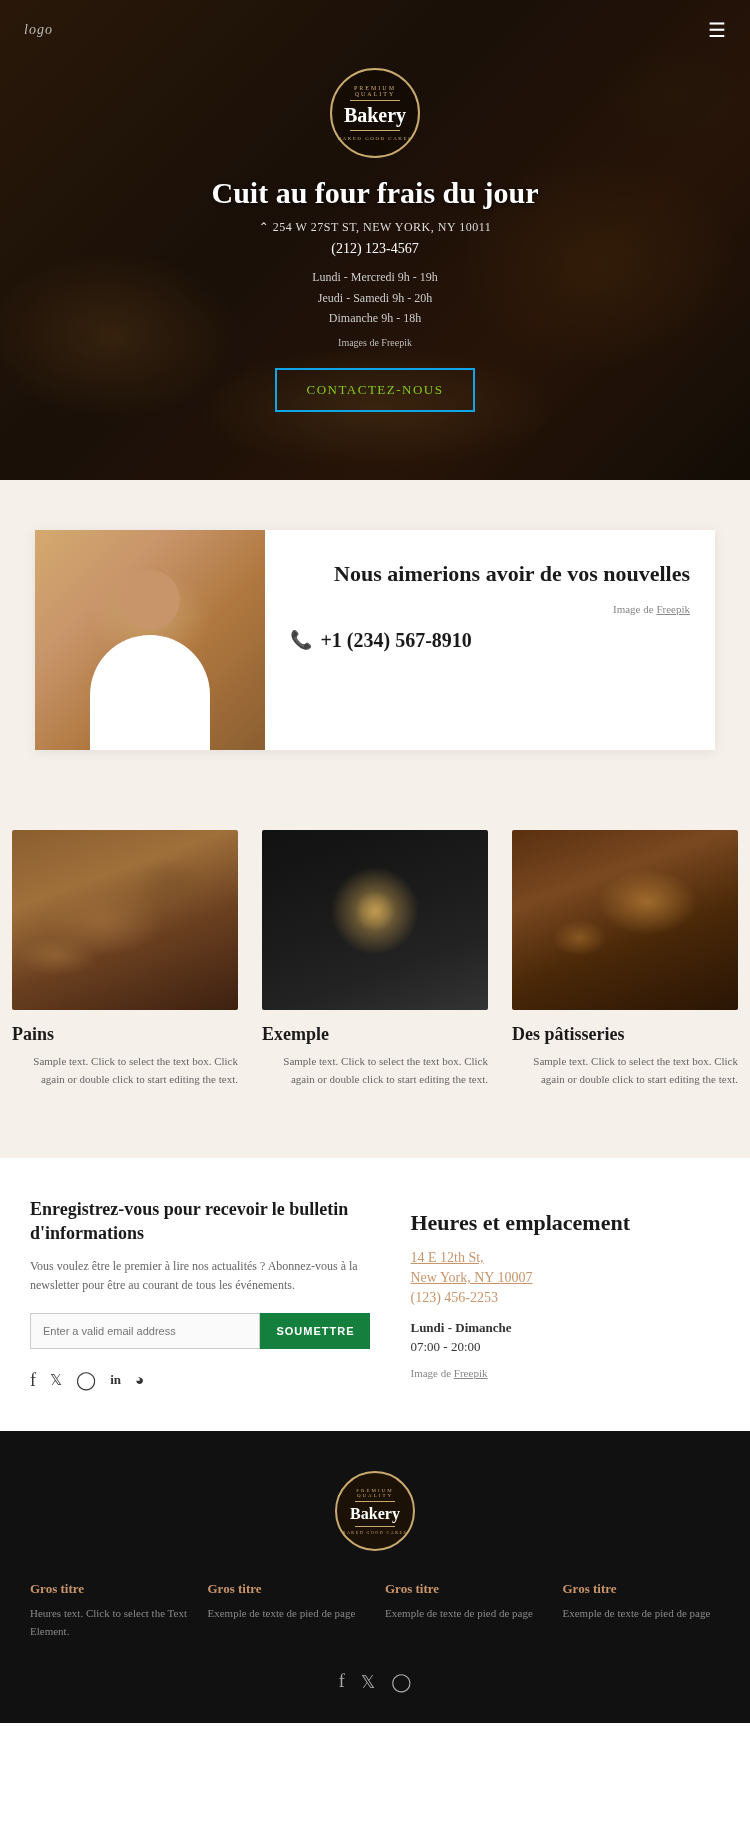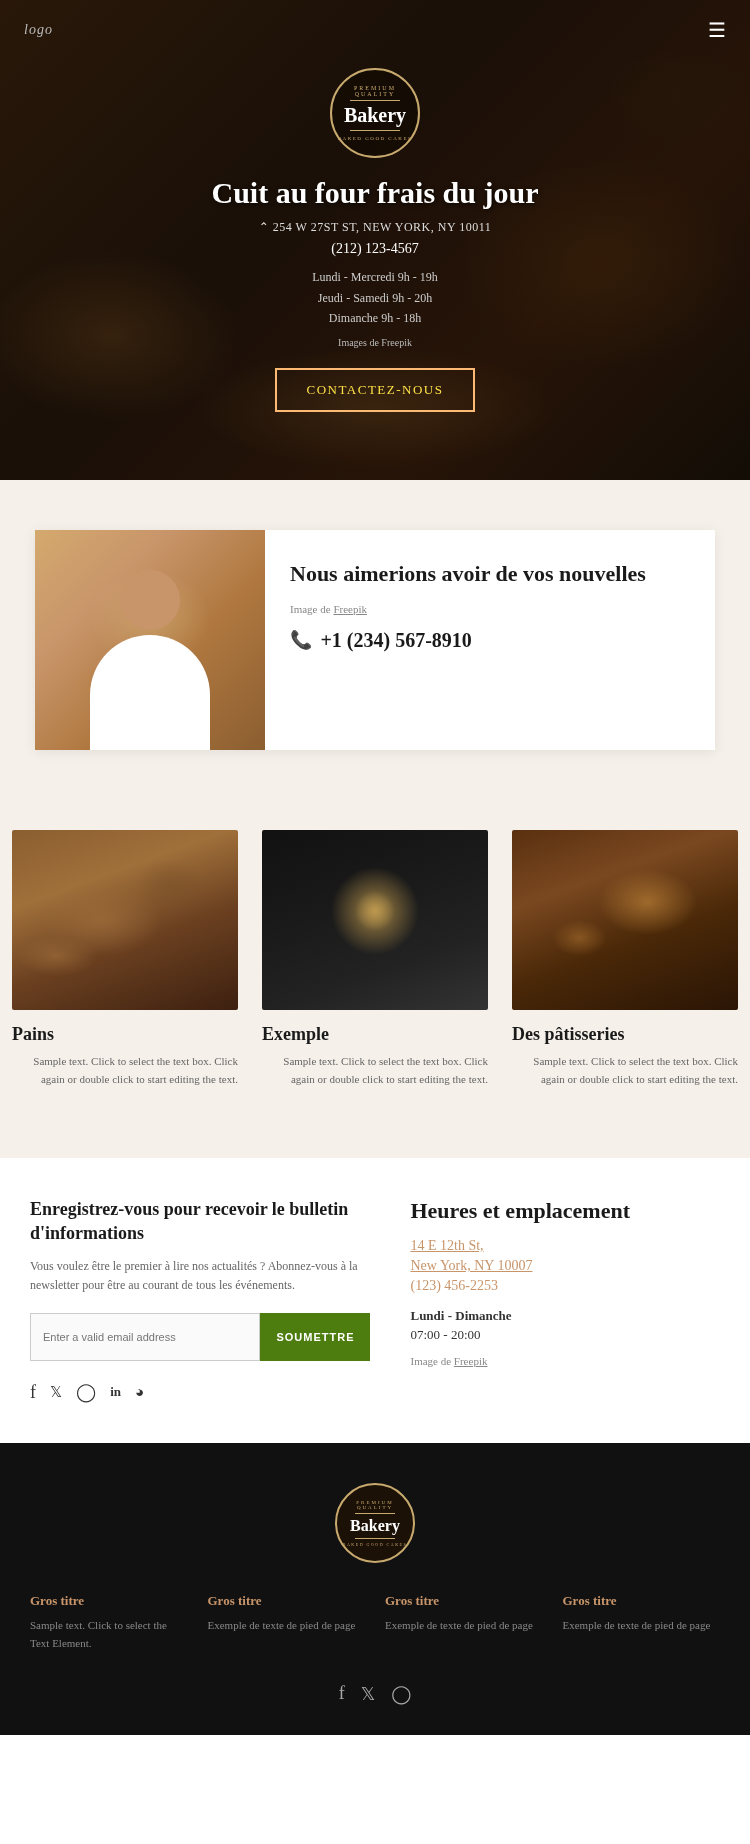--- a/index.html
+++ b/index.html
@@ -69,23 +69,23 @@
     .badge-main { font-size: 20px; color: #fff; font-weight: bold; font-family: Georgia, serif; }
     .badge-sub { font-size: 5px; color: #c8a96e; letter-spacing: 1.5px; text-transform: uppercase; margin-top: 2px; }
     .badge-line { width: 50px; height: 1px; background: #c8a96e; margin: 3px auto; }
 
     .hero-title { font-size: 30px; font-weight: bold; color: #fff; margin-bottom: 10px; text-shadow: 1px 1px 4px rgba(0,0,0,0.7); }
     .hero-address { font-size: 12px; color: #ddd; margin-bottom: 6px; letter-spacing: 0.5px; }
     .hero-phone { font-size: 14px; color: #fff; margin-bottom: 10px; }
     .hero-hours { font-size: 12px; color: #ccc; line-height: 1.7; margin-bottom: 8px; }
     .hero-freepik { font-size: 10px; color: #bbb; margin-bottom: 20px; }
     .hero-btn {
-      border: 2px solid #fdba74;
+      border: 2px solid #0ea5e9;
       background: transparent;
-      color: #fde047;
+      color: #84cc16;
       padding: 12px 30px;
       font-size: 13px;
       letter-spacing: 1.5px;
       text-transform: uppercase;
       cursor: pointer;
       font-family: Georgia, serif;
     }
 
     
     .about-section {
@@ -132,21 +132,21 @@
       margin: 20px auto 0;
       position: relative;
     }
     .baker-body {
       width: 120px; height: 120px;
       background: #fff;
       border-radius: 60px 60px 0 0;
       margin: 5px auto 0;
       position: relative;
     }
-    .about-text { padding: 30px 25px; flex: 1; }
+    .about-text { padding: 30px 25px; flex: 1; text-align: right; }
     .about-title { font-size: 22px; font-weight: bold; color: #1a1a1a; margin-bottom: 14px; line-height: 1.3; }
     .about-desc { font-size: 12px; color: #555; line-height: 1.7; margin-bottom: 12px; }
     .about-freepik { font-size: 11px; color: #888; margin-bottom: 14px; }
     .about-freepik a { color: #888; }
     .about-phone-row { display: flex; align-items: center; gap: 8px; }
     .phone-icon { font-size: 18px; color: #333; }
     .about-phone { font-size: 20px; font-weight: bold; color: #1a1a1a; }
 
     
     .products-section {
@@ -201,40 +201,41 @@
     .product-title { font-size: 18px; font-weight: bold; color: #1a1a1a; margin-bottom: 8px; }
     .product-desc { font-size: 11px; color: #666; line-height: 1.6; text-align: right; }
 
     
     .info-section {
       background: #fff;
       padding: 40px 30px 40px;
       display: flex;
       flex-direction: row;
       gap: 40px;
+      align-items: center;
     }
     .newsletter-col { flex: 1.1; }
     .location-col { flex: 1; }
     .section-title { font-size: 18px; font-weight: bold; color: #1a1a1a; margin-bottom: 12px; line-height: 1.3; }
     .section-desc { font-size: 12px; color: #666; line-height: 1.6; margin-bottom: 18px; }
     .email-row { display: flex; margin-bottom: 20px; }
     .email-input {
       flex: 1;
       border: 1px solid #ccc;
       padding: 10px 12px;
       font-size: 11px;
       color: #999;
       outline: none;
       background: #fafafa;
     }
     .submit-btn {
-      background: #4d7c0f;
+      background: #15803d;
       color: #fff;
       border: none;
-      padding: 18px 16px;
+      padding: 12px 16px;
       font-size: 11px;
       letter-spacing: 1px;
       text-transform: uppercase;
       cursor: pointer;
       font-weight: bold;
     }
     .social-icons { display: flex; gap: 14px; align-items: center; }
     .social-icon { font-size: 18px; color: #333; cursor: pointer; }
 
     .location-title { font-size: 22px; font-weight: bold; color: #1a1a1a; margin-bottom: 14px; }
@@ -390,21 +391,21 @@
   <div class="footer-badge">
     <span class="footer-badge-top">PREMIUM QUALITY</span>
     <div style="width:40px; height:1px; background:#c8a96e; margin:3px auto;"></div>
     <span class="footer-badge-main">Bakery</span>
     <div style="width:40px; height:1px; background:#c8a96e; margin:3px auto;"></div>
     <span class="footer-badge-sub">BAKED GOOD CAKES</span>
   </div>
   <div class="footer-cols">
     <div class="footer-col">
       <div class="footer-col-title">Gros titre</div>
-      <div class="footer-col-text">Sample text. Click to select the Text Element.</div>
+      <div class="footer-col-text">Heures text. Click to select the Text Element.</div>
     </div>
     <div class="footer-col">
       <div class="footer-col-title">Gros titre</div>
       <div class="footer-col-text">Exemple de texte de pied de page</div>
     </div>
     <div class="footer-col">
       <div class="footer-col-title">Gros titre</div>
       <div class="footer-col-text">Exemple de texte de pied de page</div>
     </div>
     <div class="footer-col">

